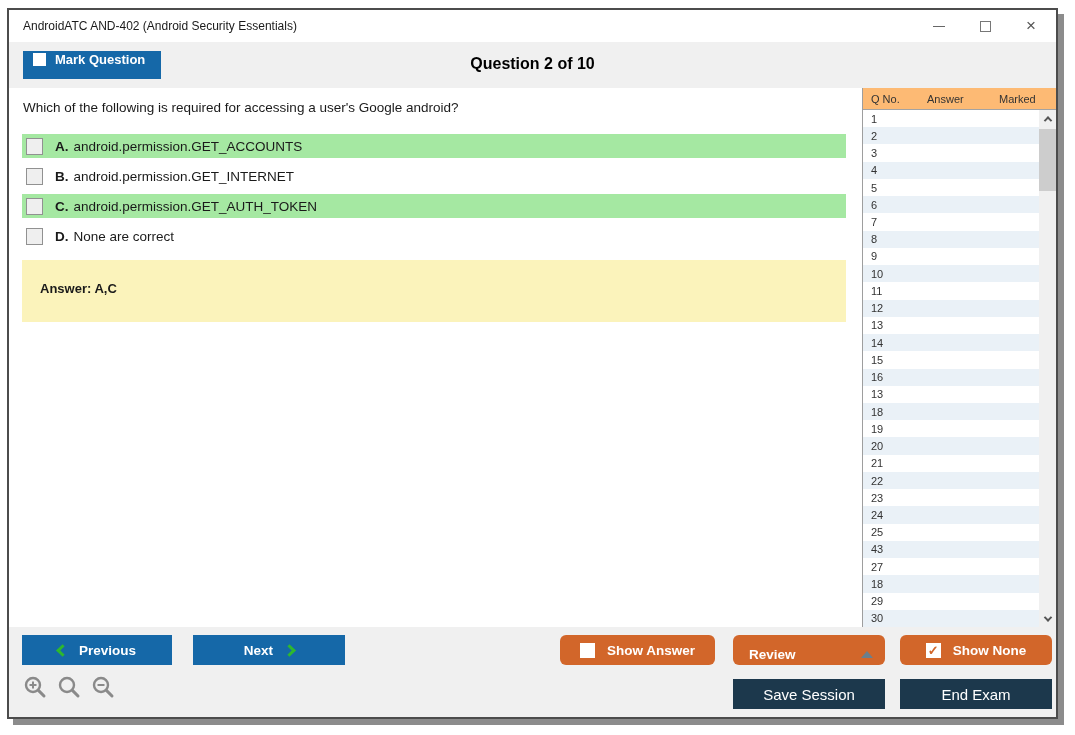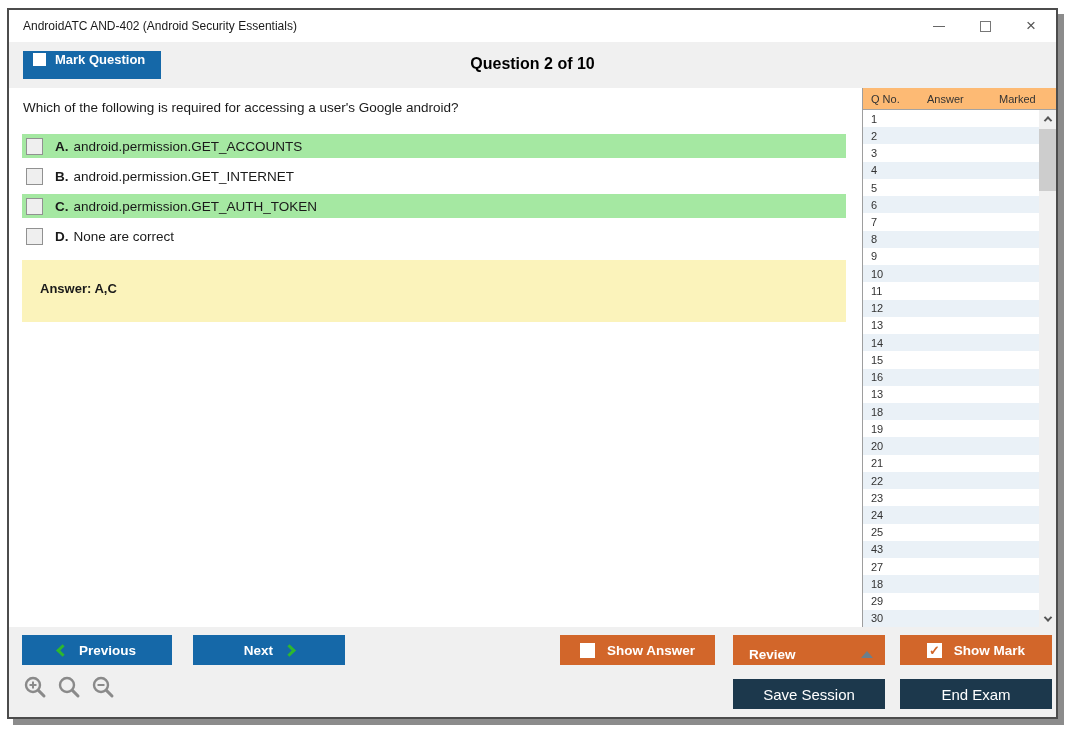--- a/index.html
+++ b/index.html
@@ -67,21 +67,21 @@
   .sb-arrow.up { top:0; }
   .sb-arrow.down { bottom:0; }
   .chev-up { width:6px; height:6px; border-left:2px solid #555; border-top:2px solid #555; transform:rotate(45deg) translate(1px,1px); }
   .chev-down { width:6px; height:6px; border-left:2px solid #555; border-top:2px solid #555; transform:rotate(225deg) translate(1px,1px); }
   .sb-thumb { position:absolute; left:0; top:19px; width:17px; height:62px; background:#cdcdcd; cursor:grab; }
 
   
   .footer { position:relative; height:90px; background:#f0f0f0; }
   .fbtn { position:absolute; height:30px; display:flex; align-items:center; justify-content:center; gap:12px; color:#fff; font-weight:bold; font-size:13.5px; cursor:pointer; }
   .fbtn.blue { background:var(--accent-blue,#1568a8);align-items:center; }
-  .fbtn.orange { background:var(--accent-orange,#d2662a); }
+  .fbtn.orange { background:var(--accent-orange,#d2662a);border-radius:6px; }
   .fbtn.navy { background:var(--accent-navy,#1c384c); font-weight:normal; font-size:15px; }
 
   .chev { width:9px; height:9px; border-left:3px solid var(--chevron-green,#2eb82e); border-bottom:3px solid var(--chevron-green,#2eb82e); display:inline-block; }
   .chev.left { transform:rotate(45deg); }
   .chev.right { transform:rotate(225deg); }
 
   .b-prev { left:13px; top:8px; width:150px; }
   .b-next { left:184px; top:8px; width:152px; }
   .b-show-answer { left:551px; top:8px; width:155px; }
   .b-review { left:724px; top:8px; width:152px; justify-content:space-between; padding:8px 12px 0 16px; }
@@ -218,21 +218,21 @@
 
     <button class="btn fbtn orange b-review">
       <span>Review</span>
       <span class="tri-up"></span>
     </button>
 
     <button class="btn fbtn orange b-show-list">
       <span class="cb-checked">
           <span>✓</span>
         </span>
-      <span>Show Mark</span>
+      <span>Show None</span>
     </button>
 
     <button class="btn fbtn navy b-save">
       <span>Save Session</span>
     </button>
     <button class="btn fbtn navy b-end">
       <span>End Exam</span>
     </button>
 
     <div class="zoom-icons">

